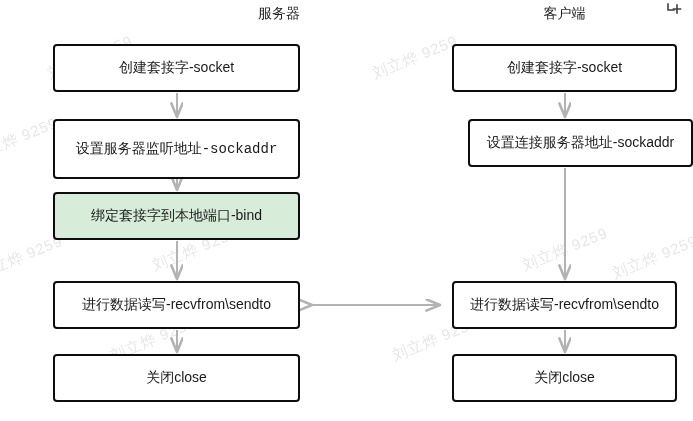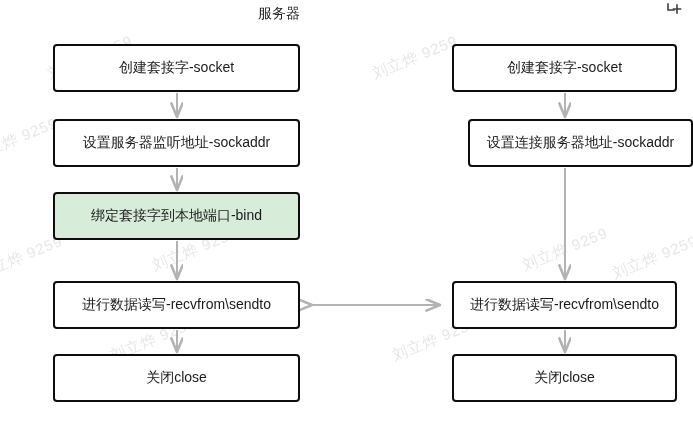--- a/index.html
+++ b/index.html
@@ -121,24 +121,25 @@
       <line x1="312" y1="305" x2="440" y2="305" marker-start="url(#ah)" marker-end="url(#ah)"></line>
     </g>
   </svg>
 
   <svg class="corner-mark" viewBox="0 0 20 16" xmlns="http://www.w3.org/2000/svg">
     <path d="M3,2 L3,8 L9,8" fill="none" stroke="#3c3f47" stroke-width="1.6" stroke-linecap="square"></path>
     <path d="M12,3 L12,11 M8.5,7 L15.5,7" fill="none" stroke="#3c3f47" stroke-width="1.6" stroke-linecap="square"></path>
   </svg>
 
   <div class="col-title" style="left:53px; top:5px; width:247px;text-align:right;">服务器</div>
+  <div class="col-title" style="left:452px; top:5px; width:225px;">客户端</div>
 
   <div class="node" style="left:53px; top:44px; width:247px; height:48px;">创建套接字-socket</div>
 
-  <div class="node" style="left:53px; top:119px; width:247px; height:48px;">设置服务器监听地址-sockaddr</div>
+  <div class="node" style="left:53px; top:119px; width:247px; height:60px;font-family:Liberation Mono, monospace;">设置服务器监听地址-sockaddr</div>
 
   <div class="node highlight" style="left:53px; top:192px; width:247px; height:48px;">绑定套接字到本地端口-bind</div>
 
   <div class="node" style="left:53px; top:281px; width:247px; height:48px;">进行数据读写-recvfrom\sendto</div>
 
   <div class="node" style="left:53px; top:354px; width:247px; height:48px;">关闭close</div>
 
   <div class="node" style="left:452px; top:44px; width:225px; height:48px;">创建套接字-socket</div>
 
   <div class="node" style="left:452px; top:119px; width:225px; height:48px;margin-left:16px;">设置连接服务器地址-sockaddr</div>

